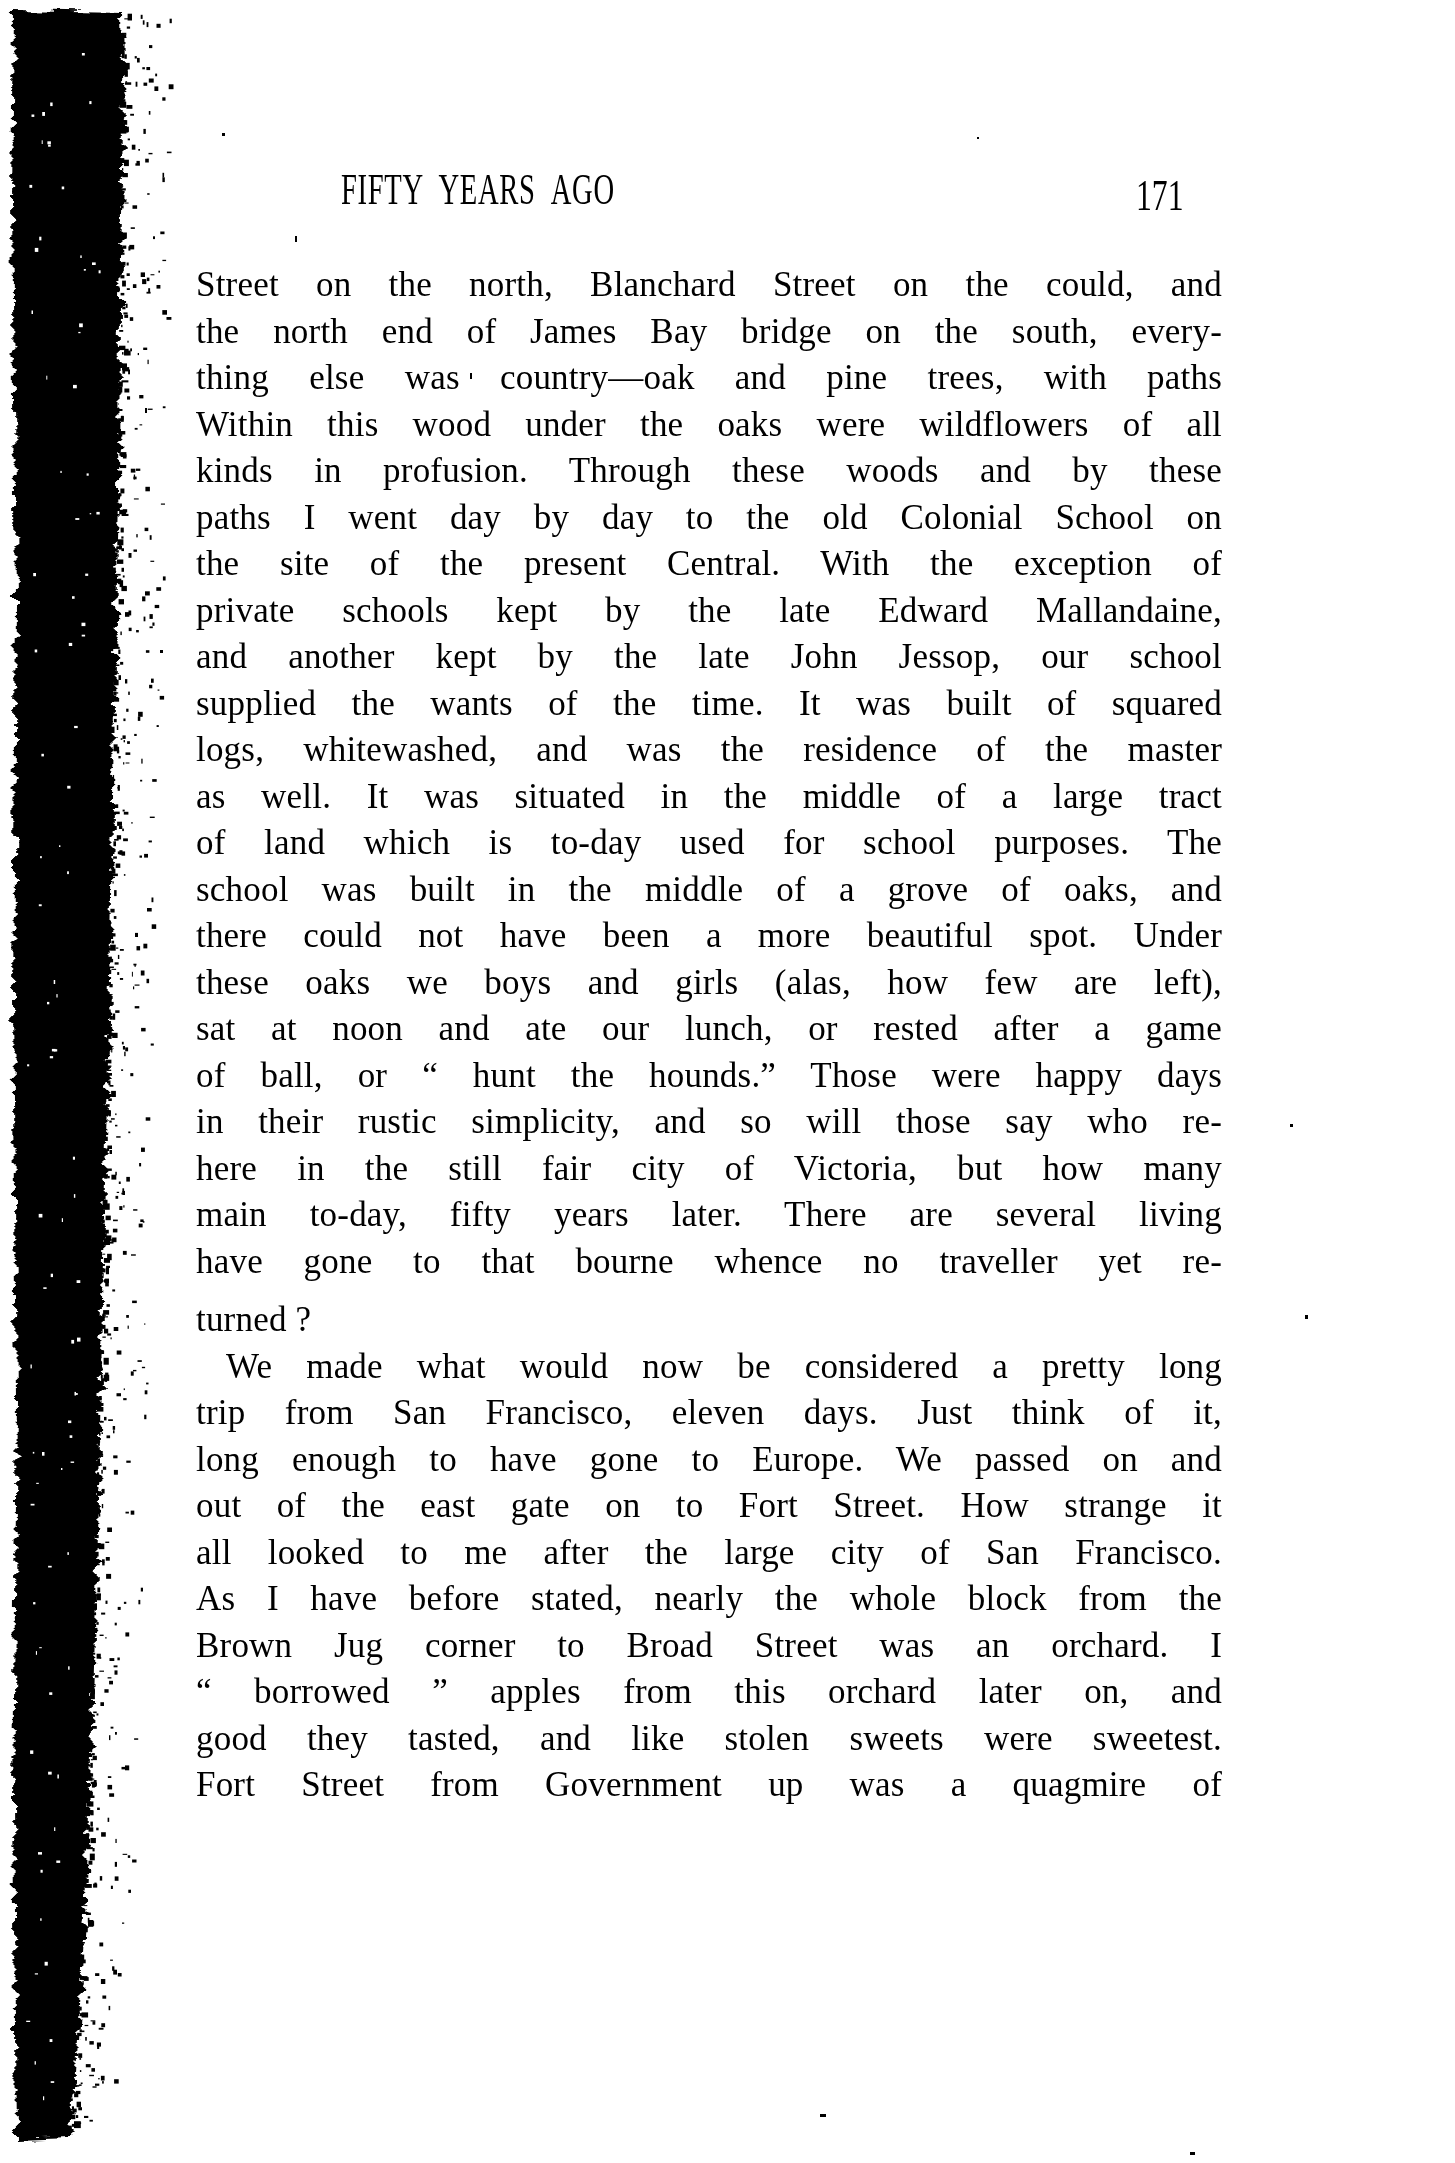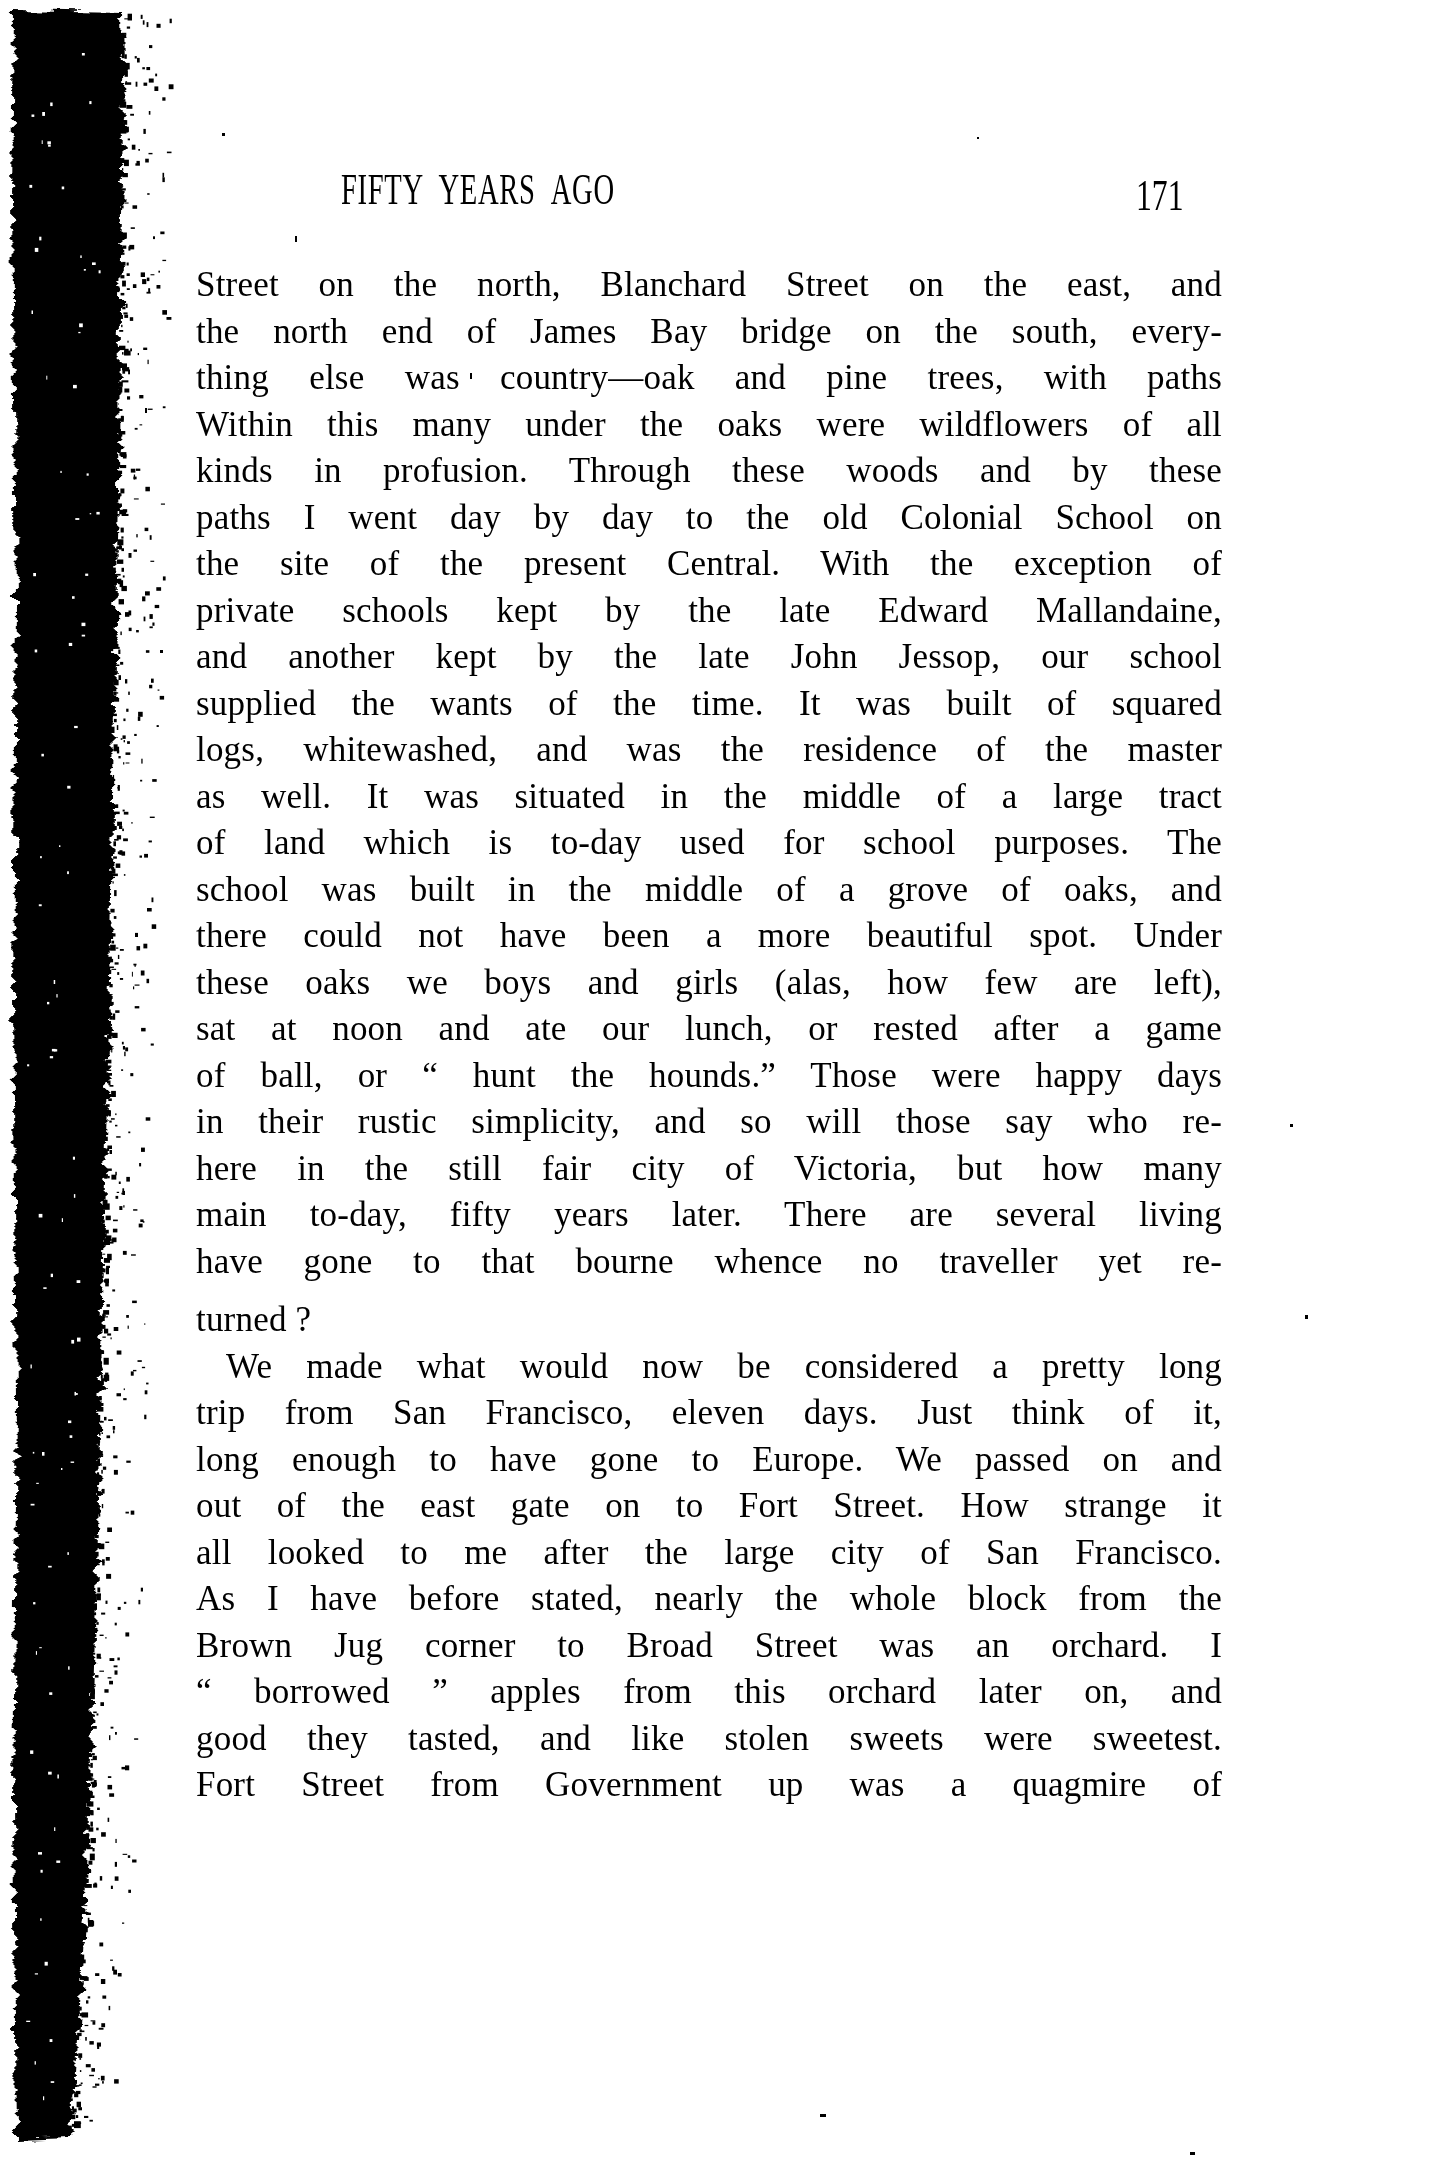--- a/index.html
+++ b/index.html
@@ -988,24 +988,24 @@
         <rect x="46.3" y="375.7" width="1.0" height="3.9" fill="#fff"></rect>
         <rect x="72.9" y="1156.7" width="2.1" height="3.0" fill="#fff"></rect>
         <rect x="34.8" y="1973.3" width="3.2" height="1.2" fill="#fff"></rect>
       </g>
   </svg>
 
   <div class="runhead-title">FIFTY YEARS AGO</div>
   <div class="runhead-pagenum">171</div>
 
   <div class="body-text">
-      <div class="line">Street on the north, Blanchard Street on the east, and</div>
+      <div class="line">Street on the north, Blanchard Street on the could, and</div>
       <div class="line">the north end of James Bay bridge on the south, every-</div>
       <div class="line">thing else was country—oak and pine trees, with paths</div>
-      <div class="line">Within this many under the oaks were wildflowers of all</div>
+      <div class="line">Within this wood under the oaks were wildflowers of all</div>
       <div class="line">kinds in profusion. Through these woods and by these</div>
       <div class="line">paths I went day by day to the old Colonial School on</div>
       <div class="line">the site of the present Central. With the exception of</div>
       <div class="line">private schools kept by the late Edward Mallandaine,</div>
       <div class="line">and another kept by the late John Jessop, our school</div>
       <div class="line">supplied the wants of the time. It was built of squared</div>
       <div class="line">logs, whitewashed, and was the residence of the master</div>
       <div class="line">as well. It was situated in the middle of a large tract</div>
       <div class="line">of land which is to-day used for school purposes. The</div>
       <div class="line">school was built in the middle of a grove of oaks, and</div>

